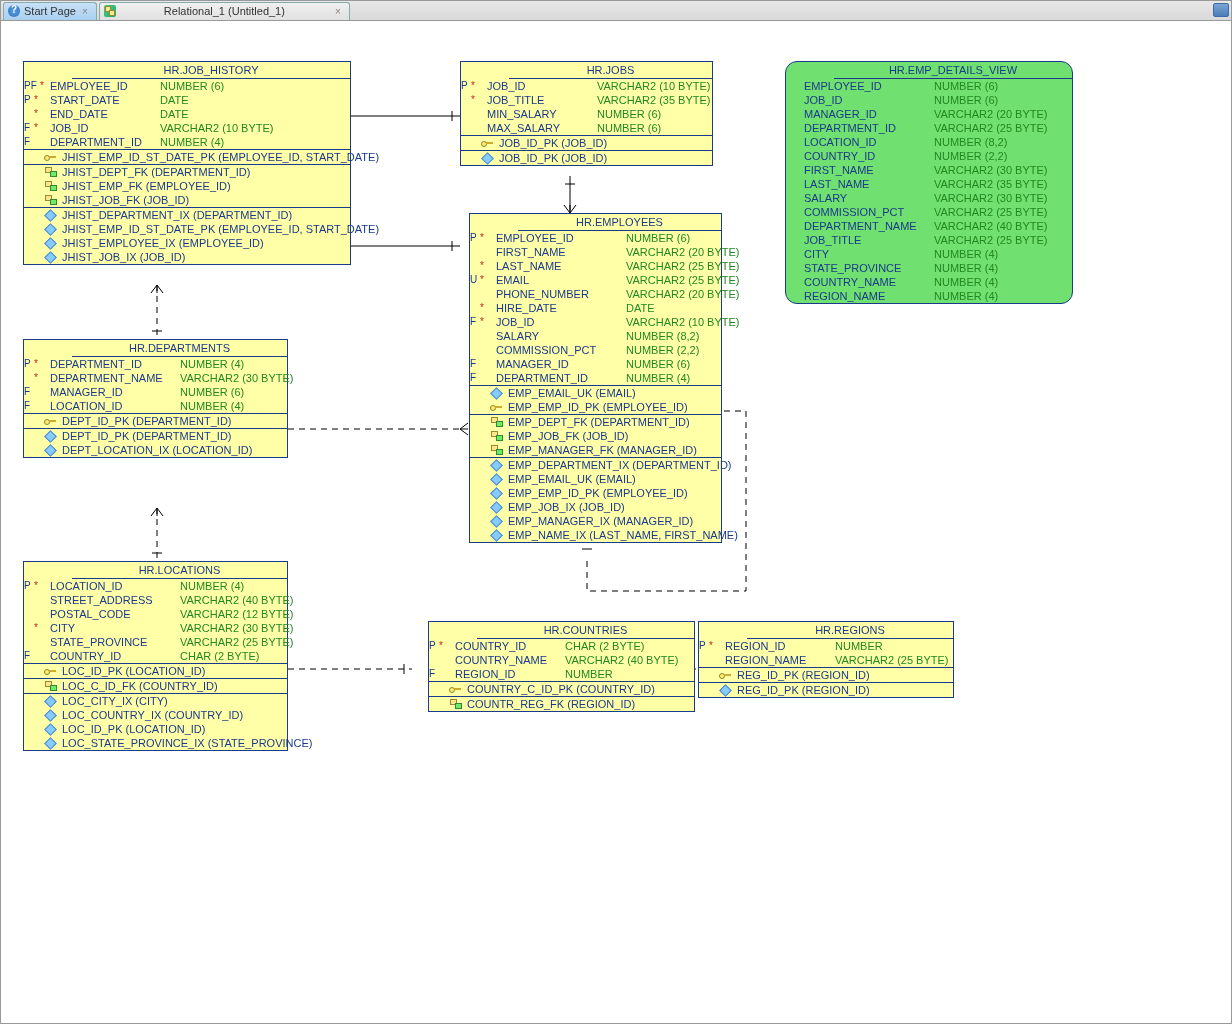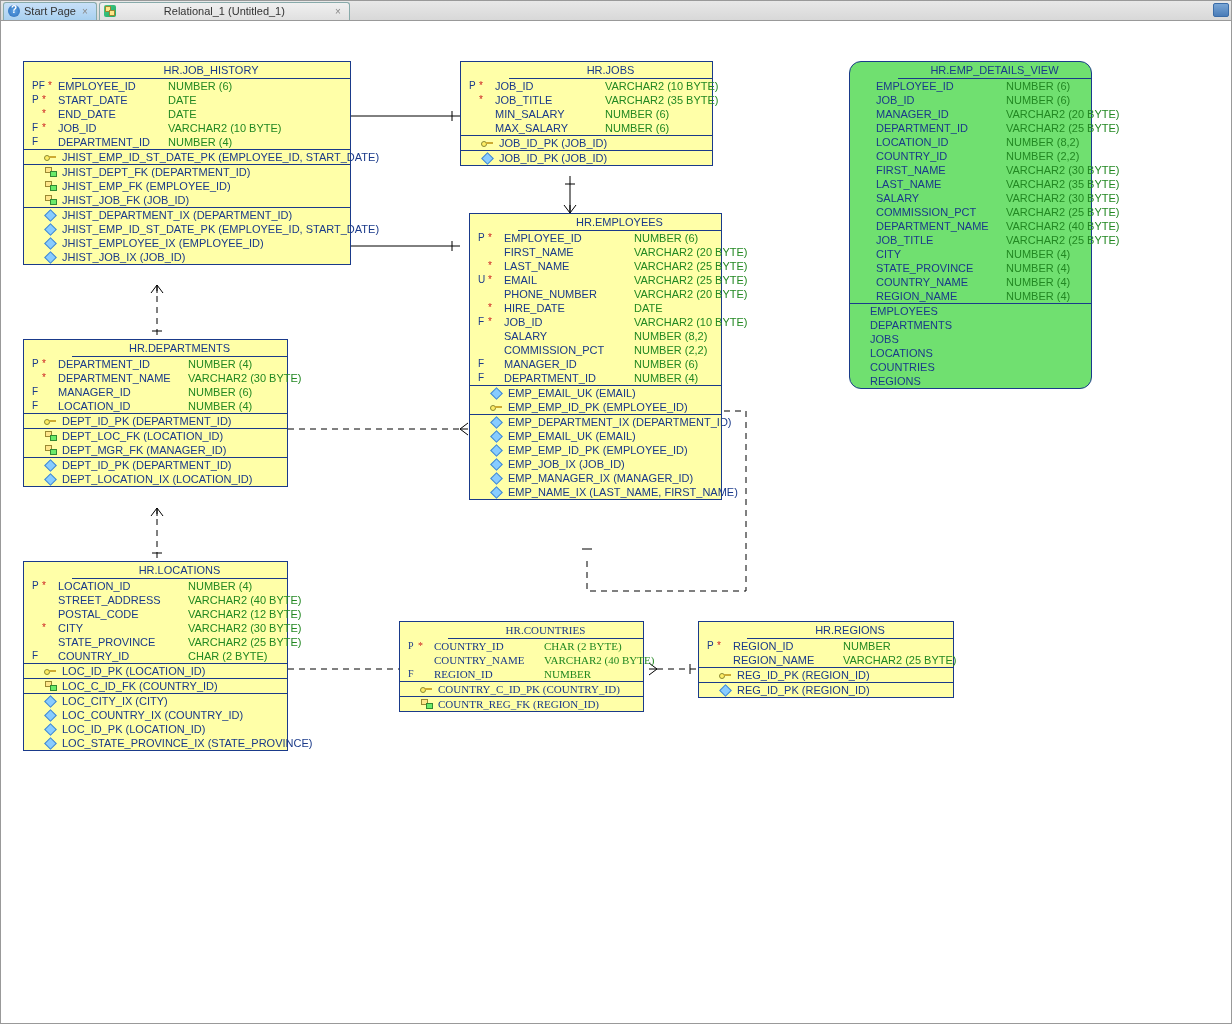--- a/index.html
+++ b/index.html
@@ -128,21 +128,21 @@
   }
   .section {
     border-bottom: 1px solid #1a3a8a;
   }
   .section:last-child {
     border-bottom: none;
   }
   .row {
     display: flex;
     align-items: center;
-    padding: 0px 8px;
+    padding: 0px 0;
     height: 14px;
     line-height: 14px;
   }
   .flags {
     width: 26px;
     flex-shrink: 0;
     display: flex;
   }
   .flag {
     width: 10px;
@@ -549,20 +549,34 @@
               <span class="ic ic-idx"></span>
               <span>EMP_EMAIL_UK (EMAIL)</span>
             </div>
             <div class="idx-row">
               <span class="ic ic-key"></span>
               <span>EMP_EMP_ID_PK (EMPLOYEE_ID)</span>
             </div>
           </div>
           <div class="section">
             <div class="idx-row">
+              <span class="ic ic-fk"></span>
+              <span>EMP_DEPT_FK (DEPARTMENT_ID)</span>
+            </div>
+            <div class="idx-row">
+              <span class="ic ic-fk"></span>
+              <span>EMP_JOB_FK (JOB_ID)</span>
+            </div>
+            <div class="idx-row">
+              <span class="ic ic-fk"></span>
+              <span>EMP_MANAGER_FK (MANAGER_ID)</span>
+            </div>
+          </div>
+          <div class="section">
+            <div class="idx-row">
               <span class="ic ic-idx"></span>
               <span>EMP_DEPARTMENT_IX (DEPARTMENT_ID)</span>
             </div>
             <div class="idx-row">
               <span class="ic ic-idx"></span>
               <span>EMP_EMAIL_UK (EMAIL)</span>
             </div>
             <div class="idx-row">
               <span class="ic ic-idx"></span>
               <span>EMP_EMP_ID_PK (EMPLOYEE_ID)</span>
@@ -618,30 +632,20 @@
             </div>
           </div>
           <div class="section">
             <div class="idx-row">
               <span class="ic ic-key"></span>
               <span>DEPT_ID_PK (DEPARTMENT_ID)</span>
             </div>
           </div>
           <div class="section">
             <div class="idx-row">
-              <span class="ic ic-fk"></span>
-              <span>DEPT_LOC_FK (LOCATION_ID)</span>
-            </div>
-            <div class="idx-row">
-              <span class="ic ic-fk"></span>
-              <span>DEPT_MGR_FK (MANAGER_ID)</span>
-            </div>
-          </div>
-          <div class="section">
-            <div class="idx-row">
               <span class="ic ic-idx"></span>
               <span>DEPT_ID_PK (DEPARTMENT_ID)</span>
             </div>
             <div class="idx-row">
               <span class="ic ic-idx"></span>
               <span>DEPT_LOCATION_IX (LOCATION_ID)</span>
             </div>
           </div>
         </div>
         <div class="entity" style="left: 22px; top: 540px; width: 265px;">
@@ -720,21 +724,21 @@
             <div class="idx-row">
               <span class="ic ic-idx"></span>
               <span>LOC_ID_PK (LOCATION_ID)</span>
             </div>
             <div class="idx-row">
               <span class="ic ic-idx"></span>
               <span>LOC_STATE_PROVINCE_IX (STATE_PROVINCE)</span>
             </div>
           </div>
         </div>
-        <div class="entity" style="left: 398px; top: 600px; width: 245px; font-family: Liberation Serif, serif;">
+        <div class="entity" style="left: 427px; top: 600px; width: 267px;">
           <div class="entity-title">HR.COUNTRIES</div>
           <div class="section">
             <div class="row">
               <span class="flags">
                 <span class="flag">P</span>
                 <span class="flag red">*</span>
               </span>
               <span class="colname">COUNTRY_ID</span>
               <span class="coltype">CHAR (2 BYTE)</span>
             </div>
@@ -794,21 +798,21 @@
               <span>REG_ID_PK (REGION_ID)</span>
             </div>
           </div>
           <div class="section">
             <div class="idx-row">
               <span class="ic ic-idx"></span>
               <span>REG_ID_PK (REGION_ID)</span>
             </div>
           </div>
         </div>
-        <div class="entity view" style="left: 848px; top: 40px; width: 243px;">
+        <div class="entity view" style="left: 784px; top: 40px; width: 288px;">
           <div class="entity-title">HR.EMP_DETAILS_VIEW</div>
           <div class="section viewsec">
             <div class="row">
               <span class="flags"></span>
               <span class="colname wide">EMPLOYEE_ID</span>
               <span class="coltype">NUMBER (6)</span>
             </div>
             <div class="row">
               <span class="flags"></span>
               <span class="colname wide">JOB_ID</span>
@@ -877,25 +881,17 @@
             <div class="row">
               <span class="flags"></span>
               <span class="colname wide">COUNTRY_NAME</span>
               <span class="coltype">NUMBER (4)</span>
             </div>
             <div class="row">
               <span class="flags"></span>
               <span class="colname wide">REGION_NAME</span>
               <span class="coltype">NUMBER (4)</span>
             </div>
-          </div>
-          <div class="section">
-            <div class="idx-row">EMPLOYEES</div>
-            <div class="idx-row">DEPARTMENTS</div>
-            <div class="idx-row">JOBS</div>
-            <div class="idx-row">LOCATIONS</div>
-            <div class="idx-row">COUNTRIES</div>
-            <div class="idx-row">REGIONS</div>
           </div>
         </div>
       </div>
   </div>
 </div>
 
 </body></html>

